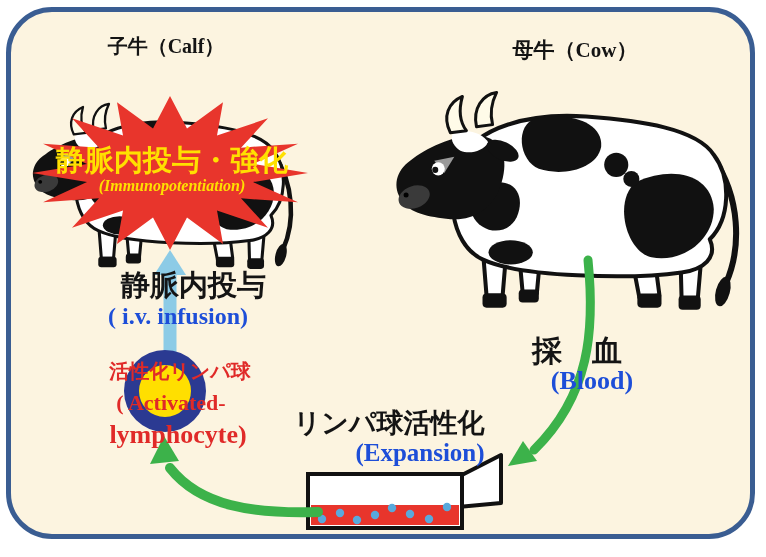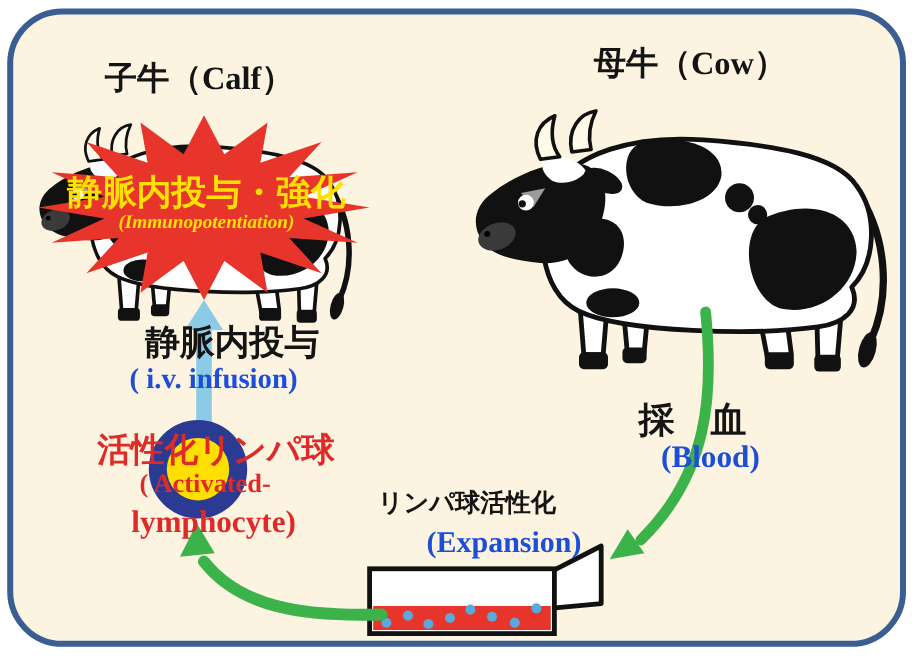--- a/index.html
+++ b/index.html
@@ -119,31 +119,31 @@
     <path d="M318,512 C252,514 200,506 170,468" stroke="#3cb24a" stroke-width="10" fill="none" stroke-linecap="round"></path>
     <polygon points="164,436 150,464 179,461" fill="#3cb24a"></polygon>
   </g>
 
   <g>
     <circle cx="165" cy="391" r="41" fill="#2b3a92"></circle>
     <circle cx="165" cy="391" r="26" fill="#ffdf00"></circle>
   </g>
 </svg>
 
-<div class="label ens black" style="left:166px; top:52px; font-size:27px;">子牛（Calf）</div>
+<div class="label ens black" style="left:166px; top:36px; font-size:20px;">子牛（Calf）</div>
 
-<div class="label ens black" style="left:575px; top:40px; font-size:27px;">母牛（Cow）</div>
+<div class="label ens black" style="left:575px; top:40px; font-size:21px;">母牛（Cow）</div>
 
 <div class="label jp yellow" style="left:172px; top:146px; font-size:29px;">静脈内投与・強化</div>
 <div class="label ens yellow" style="left:172px; top:178px; font-size:16px;font-style:italic;">(Immunopotentiation)</div>
 
 <div class="label jp black" style="left:176px; top:271px; font-size:29px;padding-left:35px;">静脈内投与</div>
 <div class="label ens navy" style="left:178px; top:304px; font-size:24px;">( i.v. infusion)</div>
 
-<div class="label jp red" style="left:180px; top:361px; font-size:28px;">活性化リンパ球</div>
+<div class="label jp red" style="left:180px; top:361px; font-size:20px;">活性化リンパ球</div>
 <div class="label ens red" style="left:171px; top:392px; font-size:22px;">( Activated-</div>
 <div class="label ens red" style="left:178px; top:422px; font-size:26px;">lymphocyte)</div>
 
 <div class="label jp black" style="left:577px; top:336px; font-size:30px;">採　血</div>
 <div class="label ens navy" style="left:592px; top:368px; font-size:26px;">(Blood)</div>
 
-<div class="label jp black" style="left:389px; top:409px; font-size:21px;">リンパ球活性化</div>
+<div class="label jp black" style="left:389px; top:409px; font-size:27px;">リンパ球活性化</div>
 <div class="label ens navy" style="left:388px; top:440px; font-size:25px;margin-left:32px;">(Expansion)</div>
 
 </body></html>

